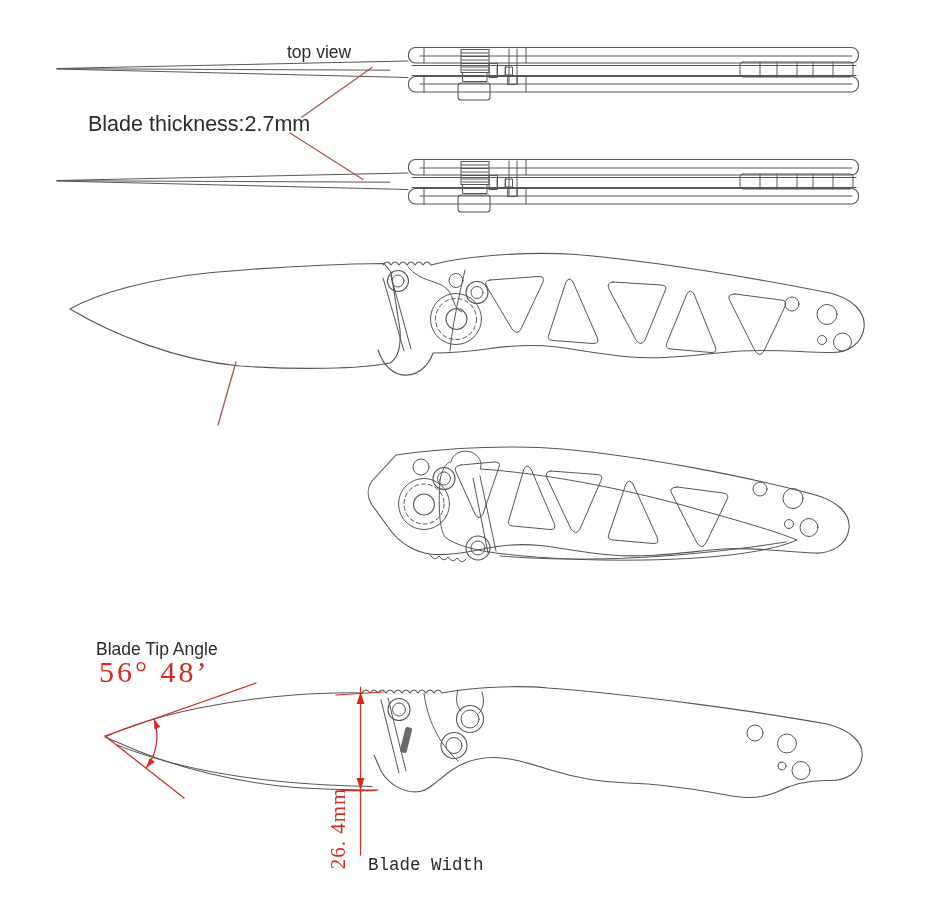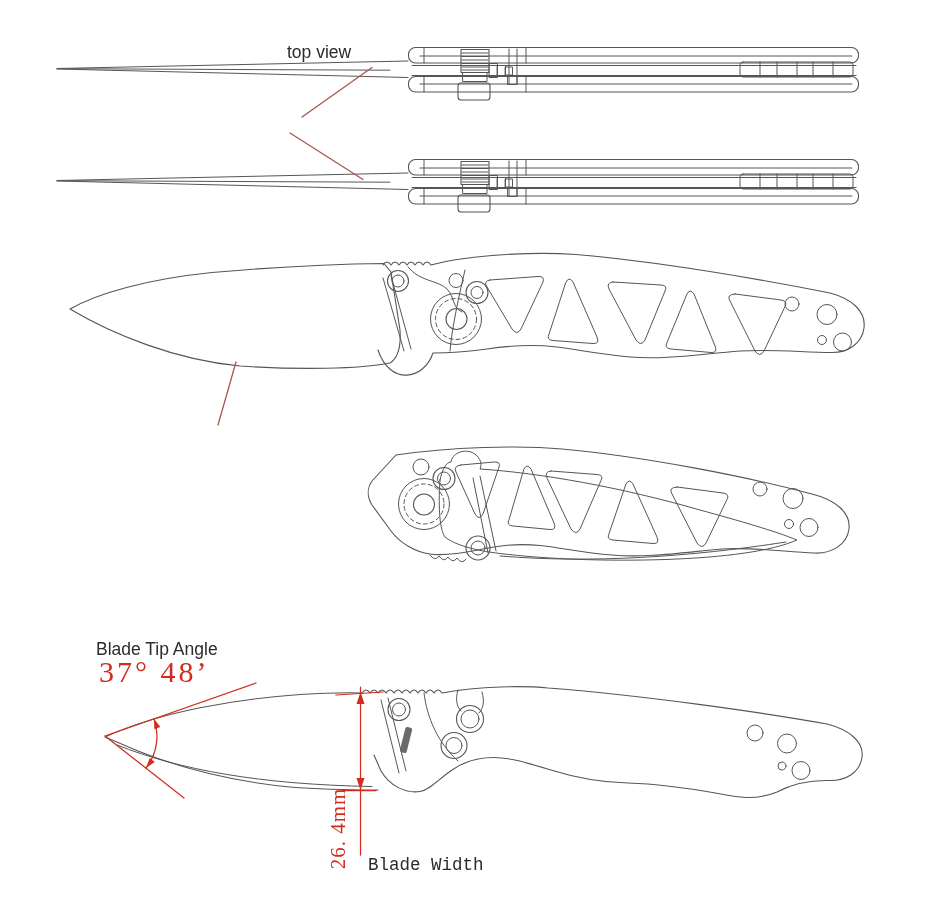--- a/index.html
+++ b/index.html
@@ -187,23 +187,24 @@
 
     <path class="dim" d="M360.5,687 L360.5,855"></path>
     <path class="dim" d="M336,695 L383,692 M342,790.5 L376,790.5"></path>
     <polygon class="dimf" points="360.5,692 356.5,704 364.5,704"></polygon>
     <polygon class="dimf" points="360.5,790 356.5,778 364.5,778"></polygon>
   </g>
 </svg>
 
 <div class="lbl lbl-sm" style="left:287px;top:42px;">top view</div>
 
+<div class="lbl lbl-lg" style="left:88px;top:112px;">Blade thickness:2.7mm</div>
 
 
 <div class="lbl lbl-sm" style="left:96px;top:639px;">Blade Tip Angle</div>
 
-<div class="cadred angle-val">37° 48’</div>
+<div class="cadred angle-val">56° 48’</div>
 
 <div class="cadred width-val">26. 4mm</div>
 
 <div class="lbl lbl-sm" style="left:368px;top:855px;font-family:Liberation Mono, monospace;">Blade Width</div>
 
 </div>
 
 </body></html>

